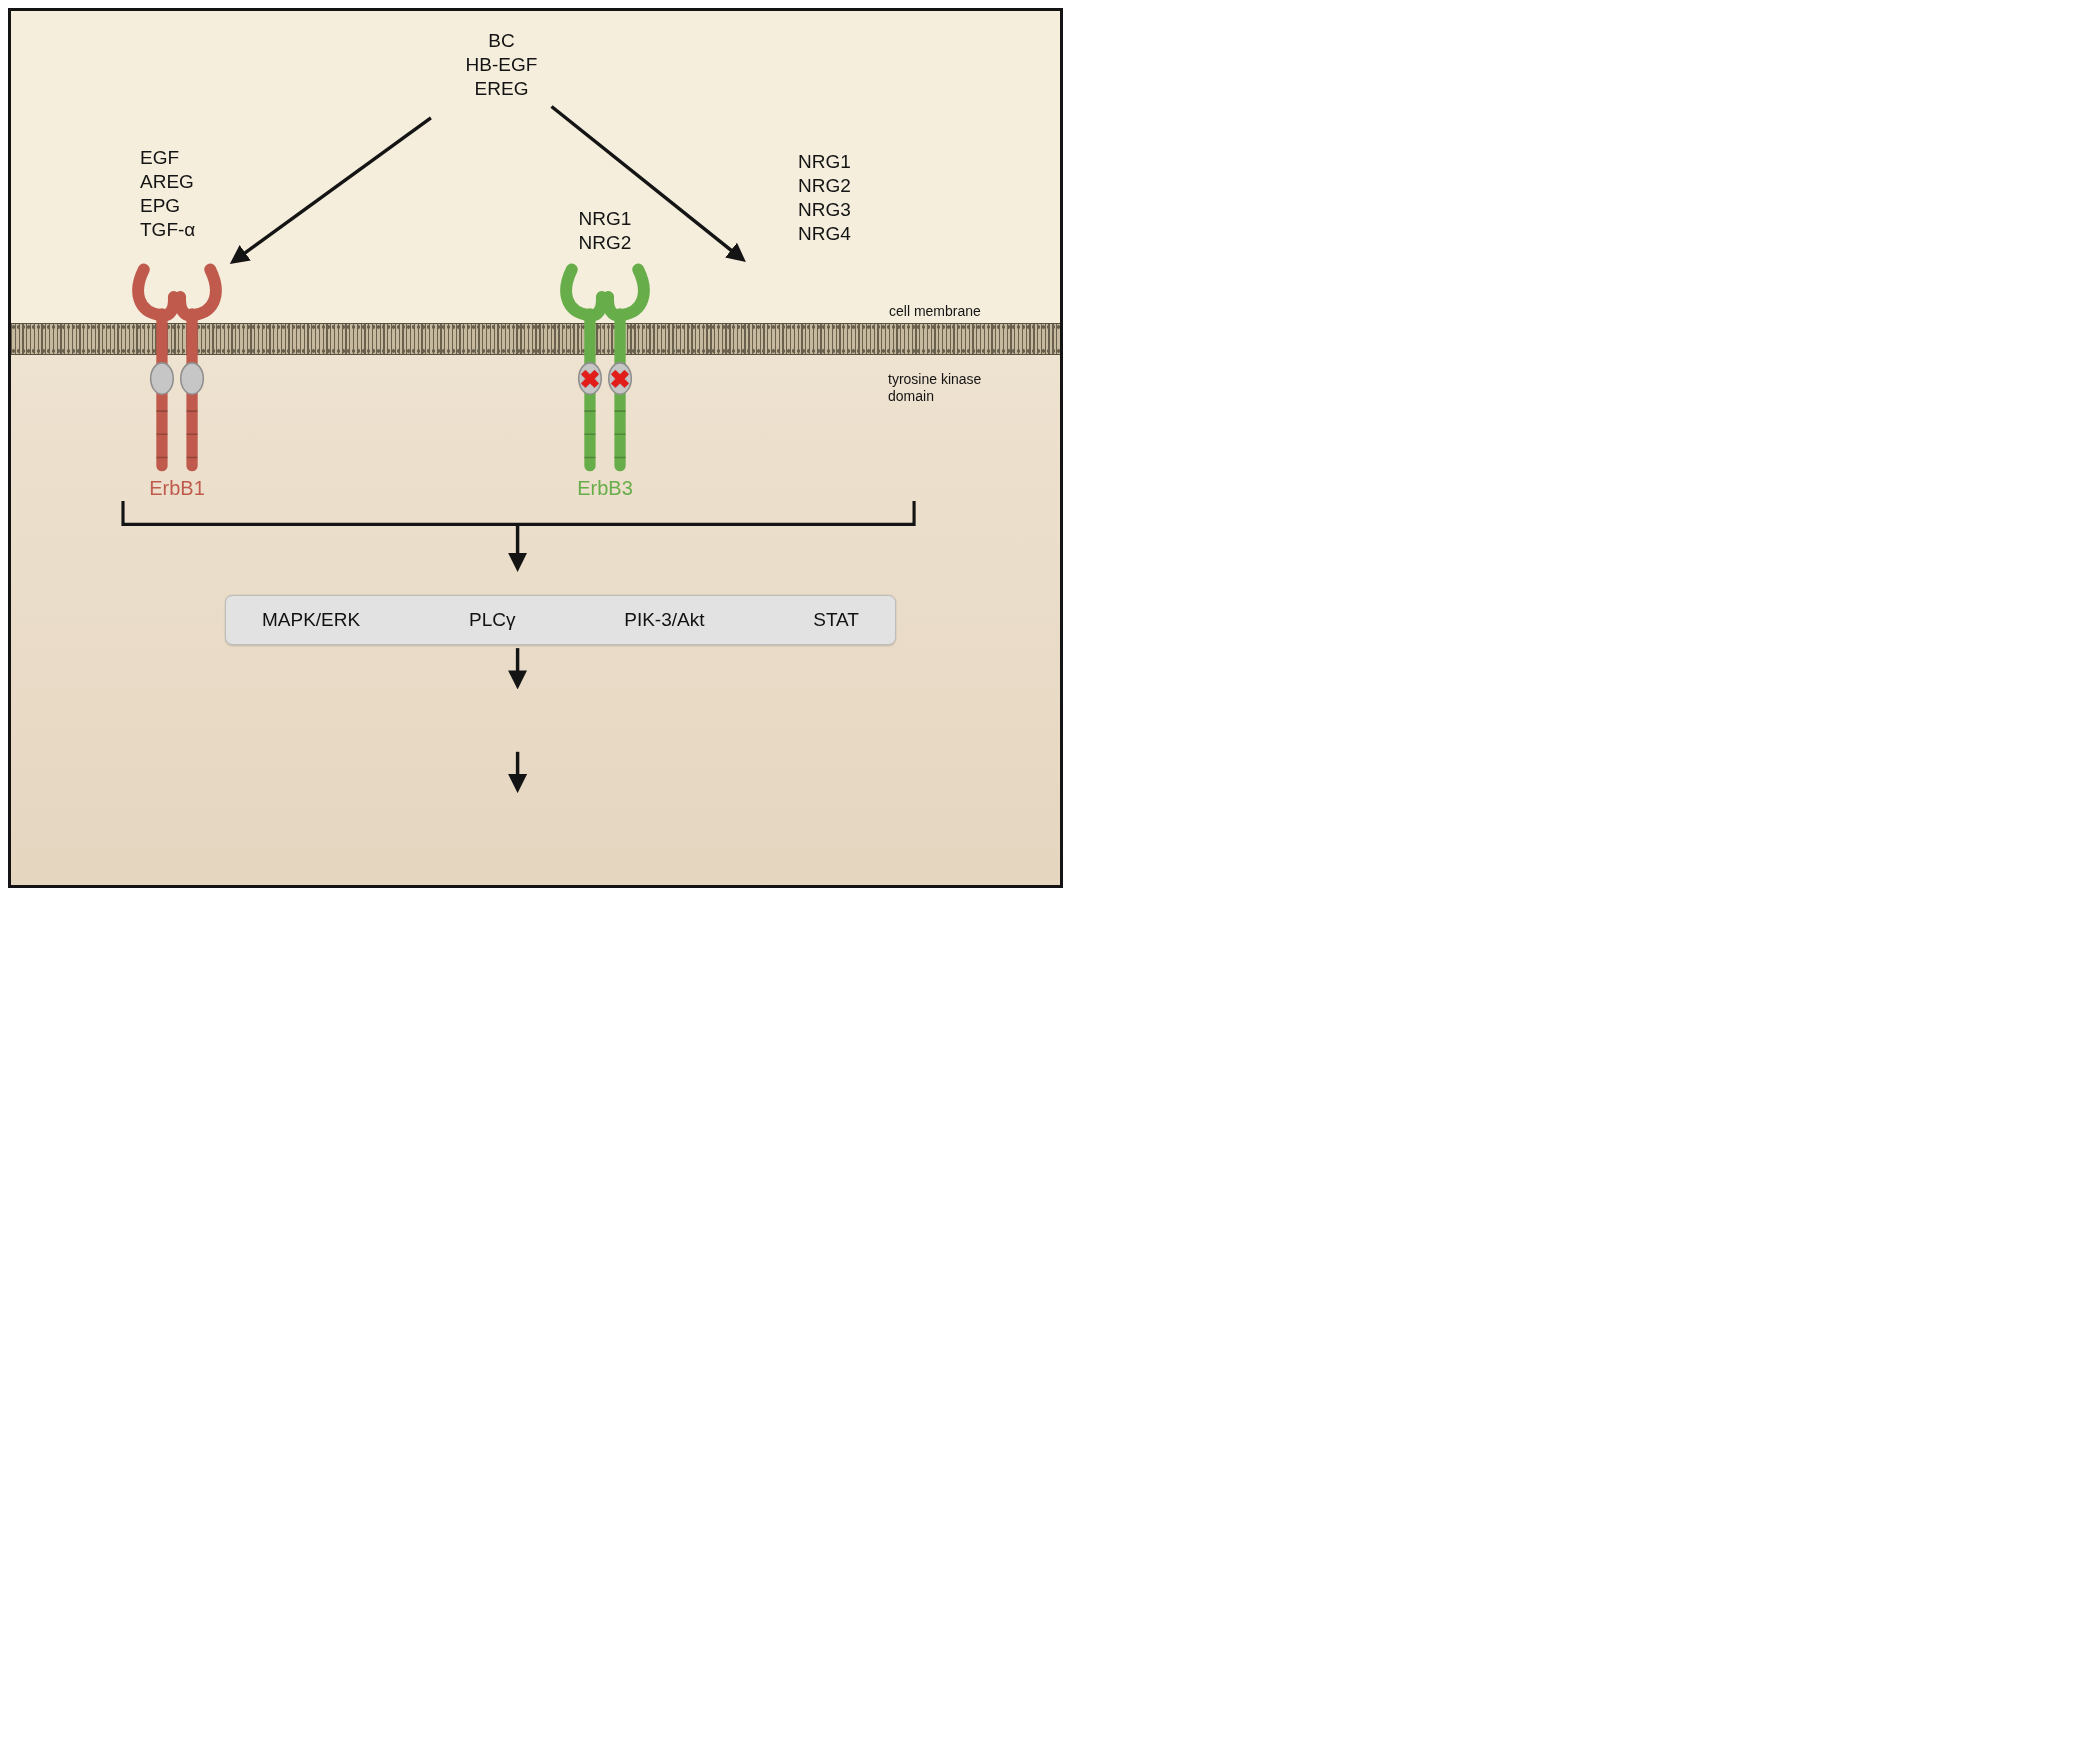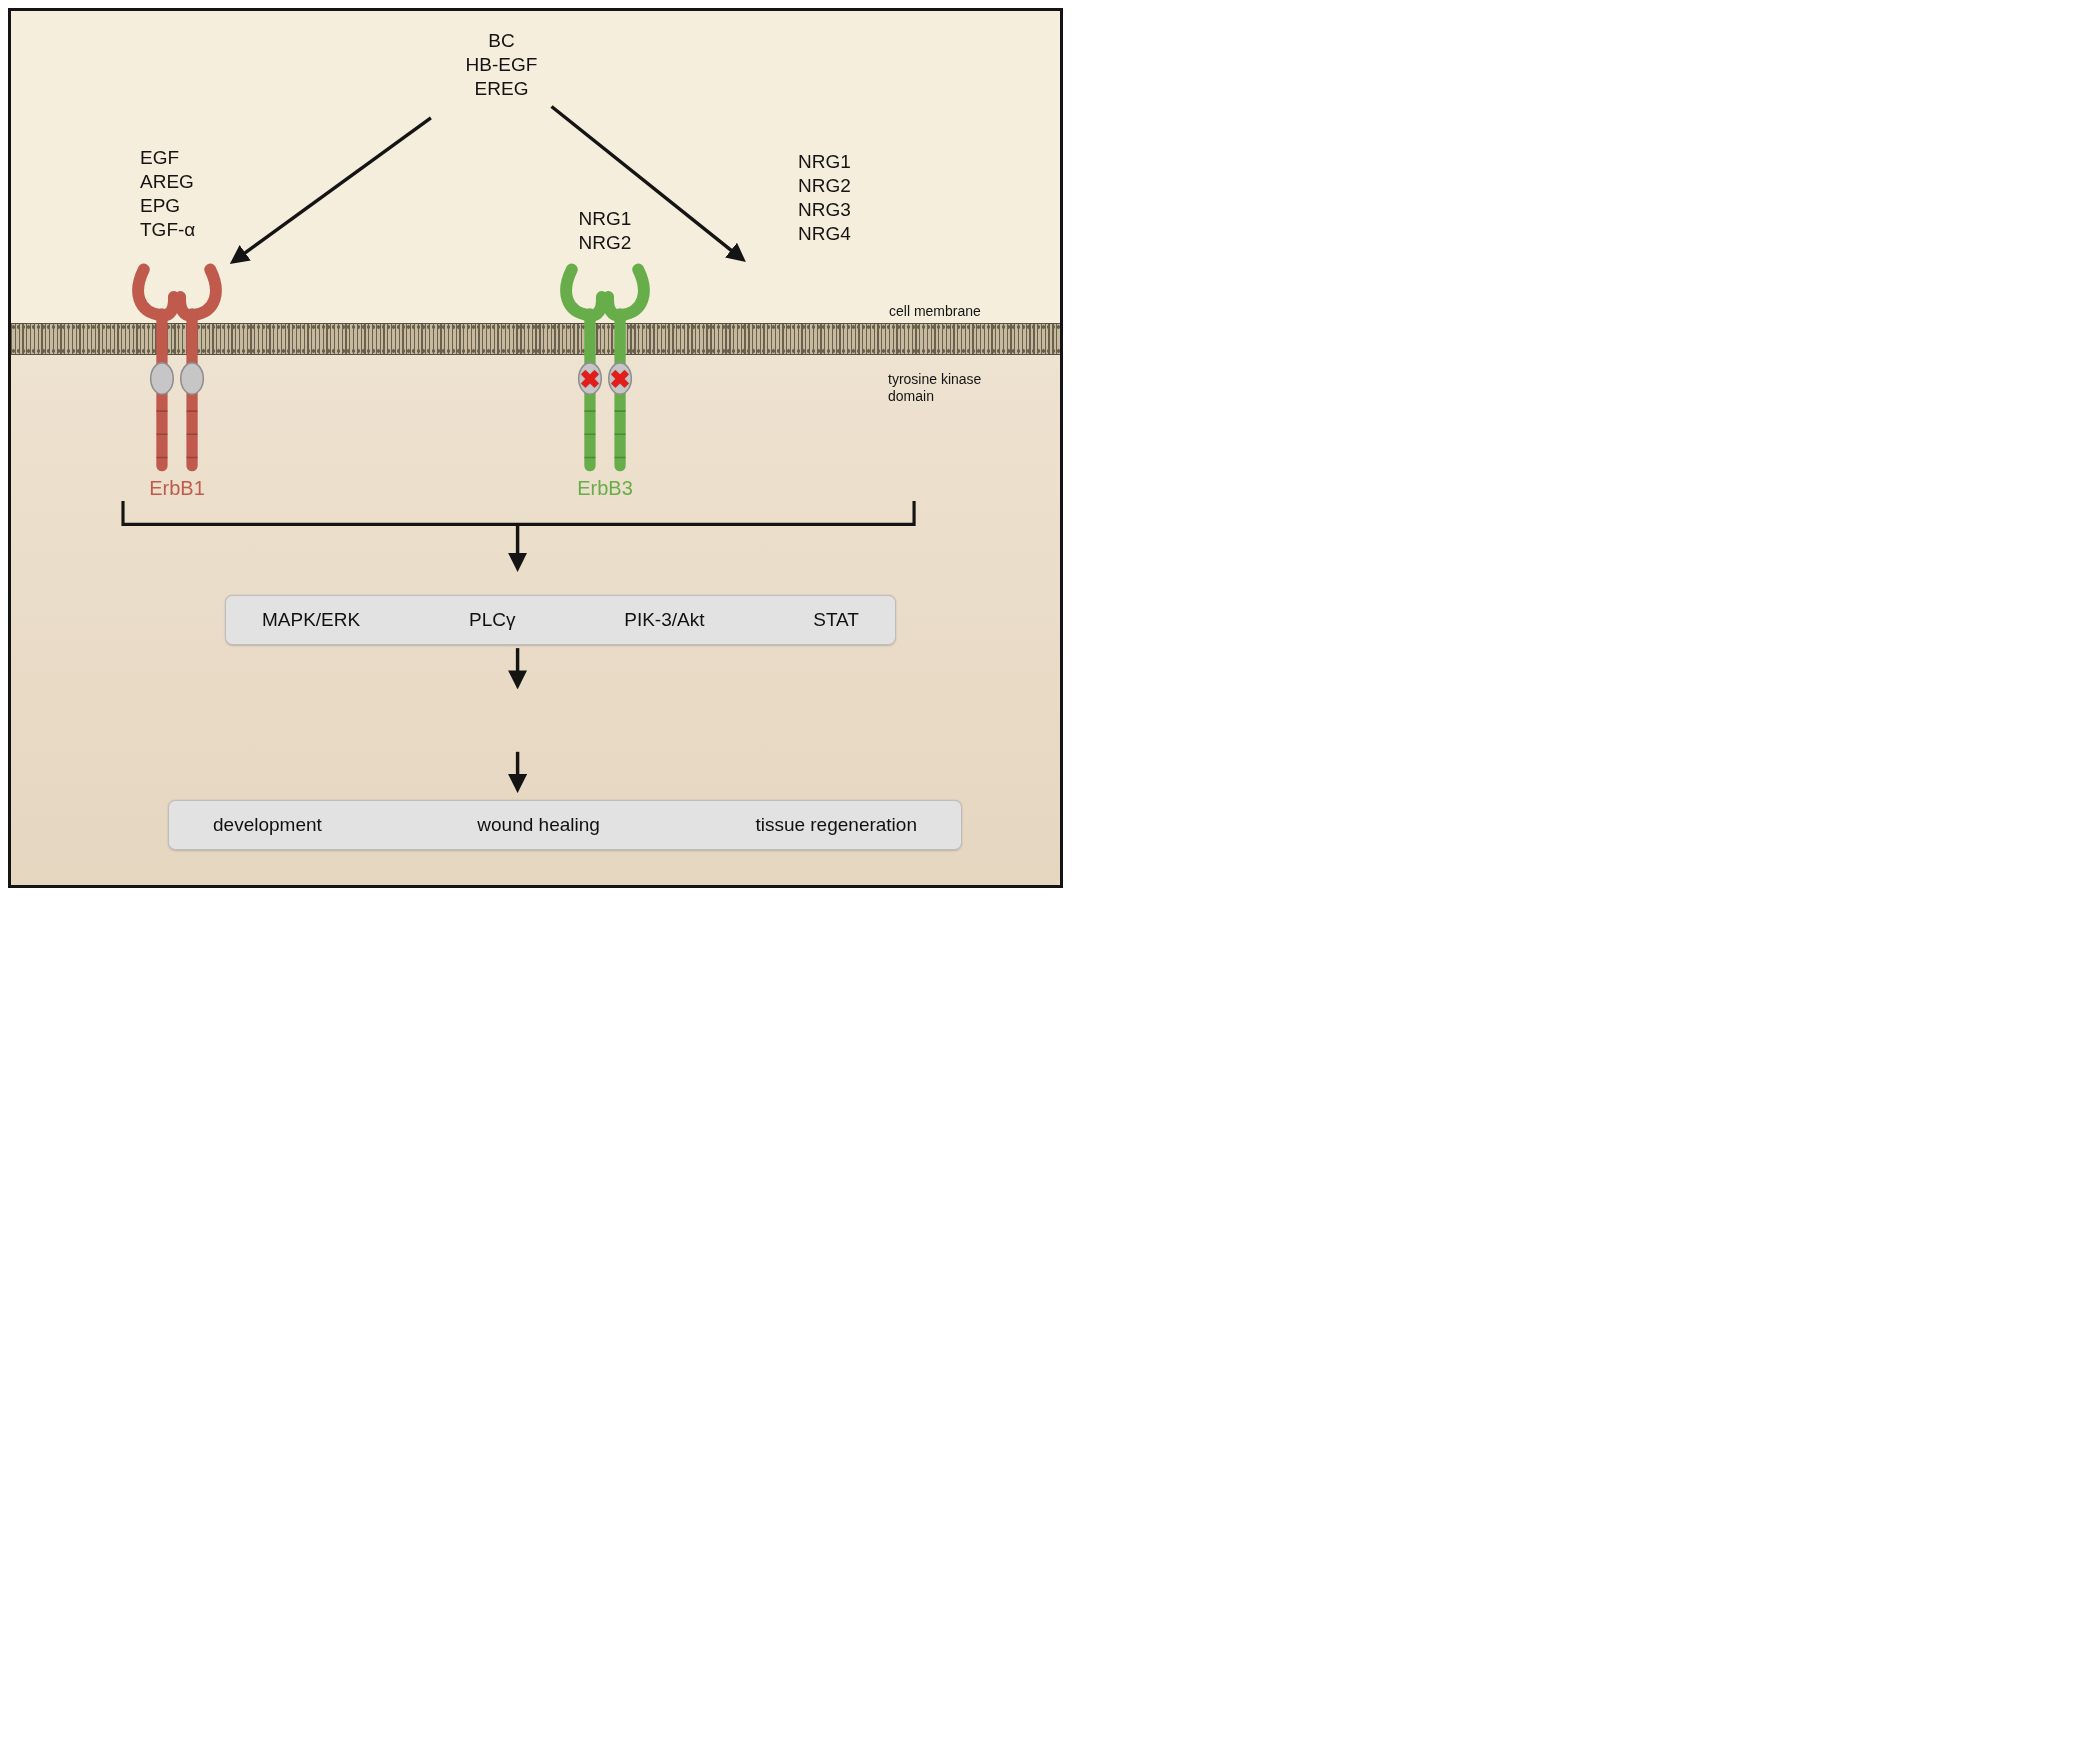--- a/index.html
+++ b/index.html
@@ -151,20 +151,15 @@
 
 
   <div class="gbox box-pathways">
     <span>MAPK/ERK</span>
     <span>PLCγ</span>
     <span>PIK-3/Akt</span>
     <span>STAT</span>
   </div>
 
 
-  <div class="gbox box-processes">
-    <span>development</span>
-    <span>wound healing</span>
-    <span>tissue regeneration</span>
-  </div>
 
 </div>
 
 
 </body></html>

